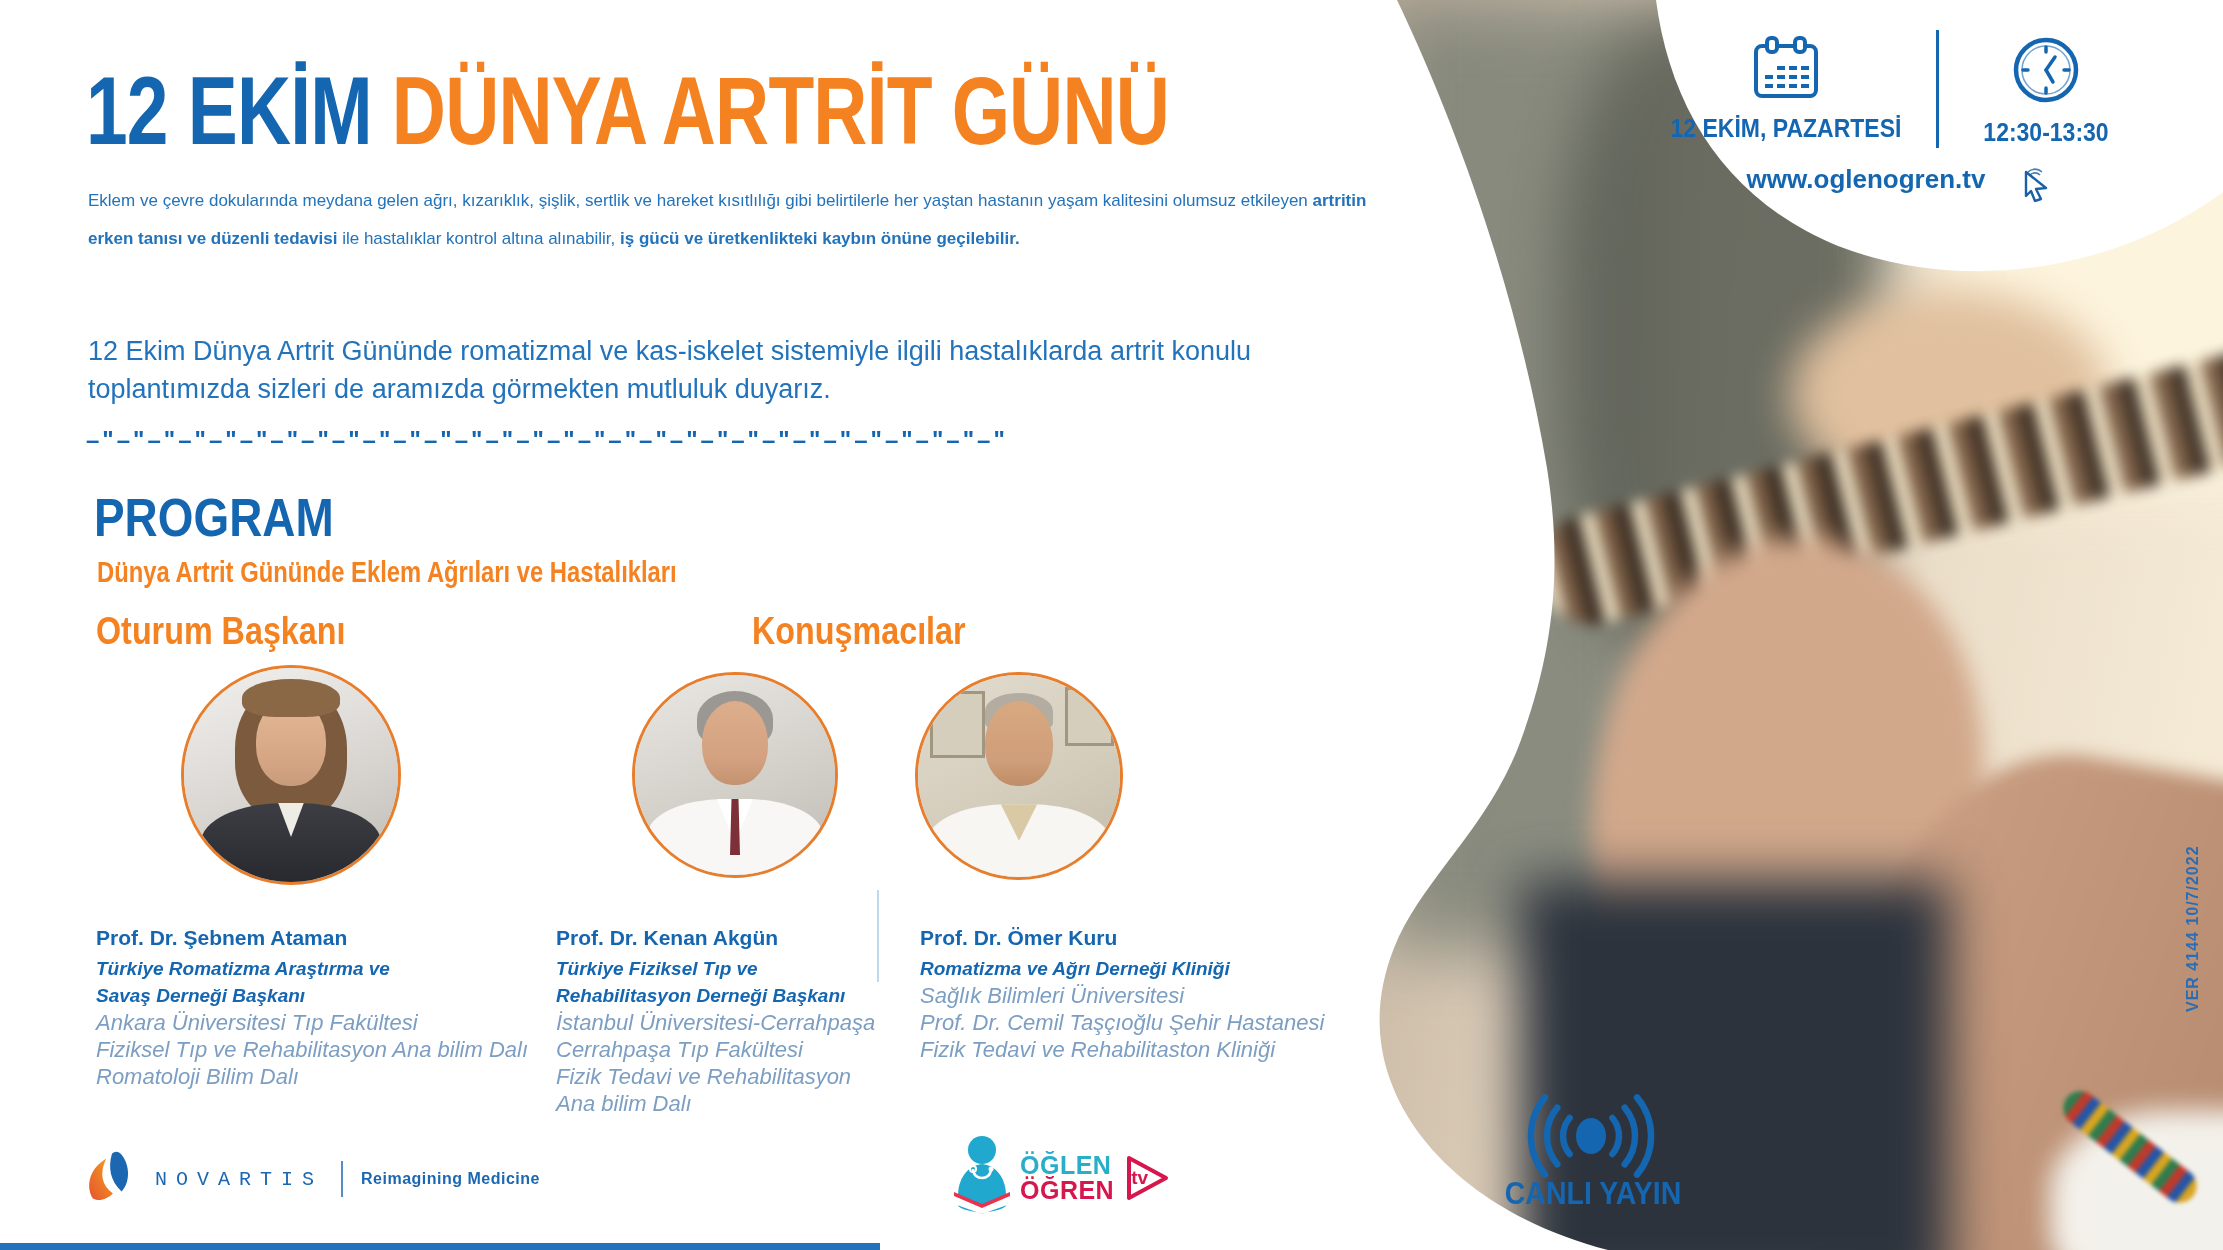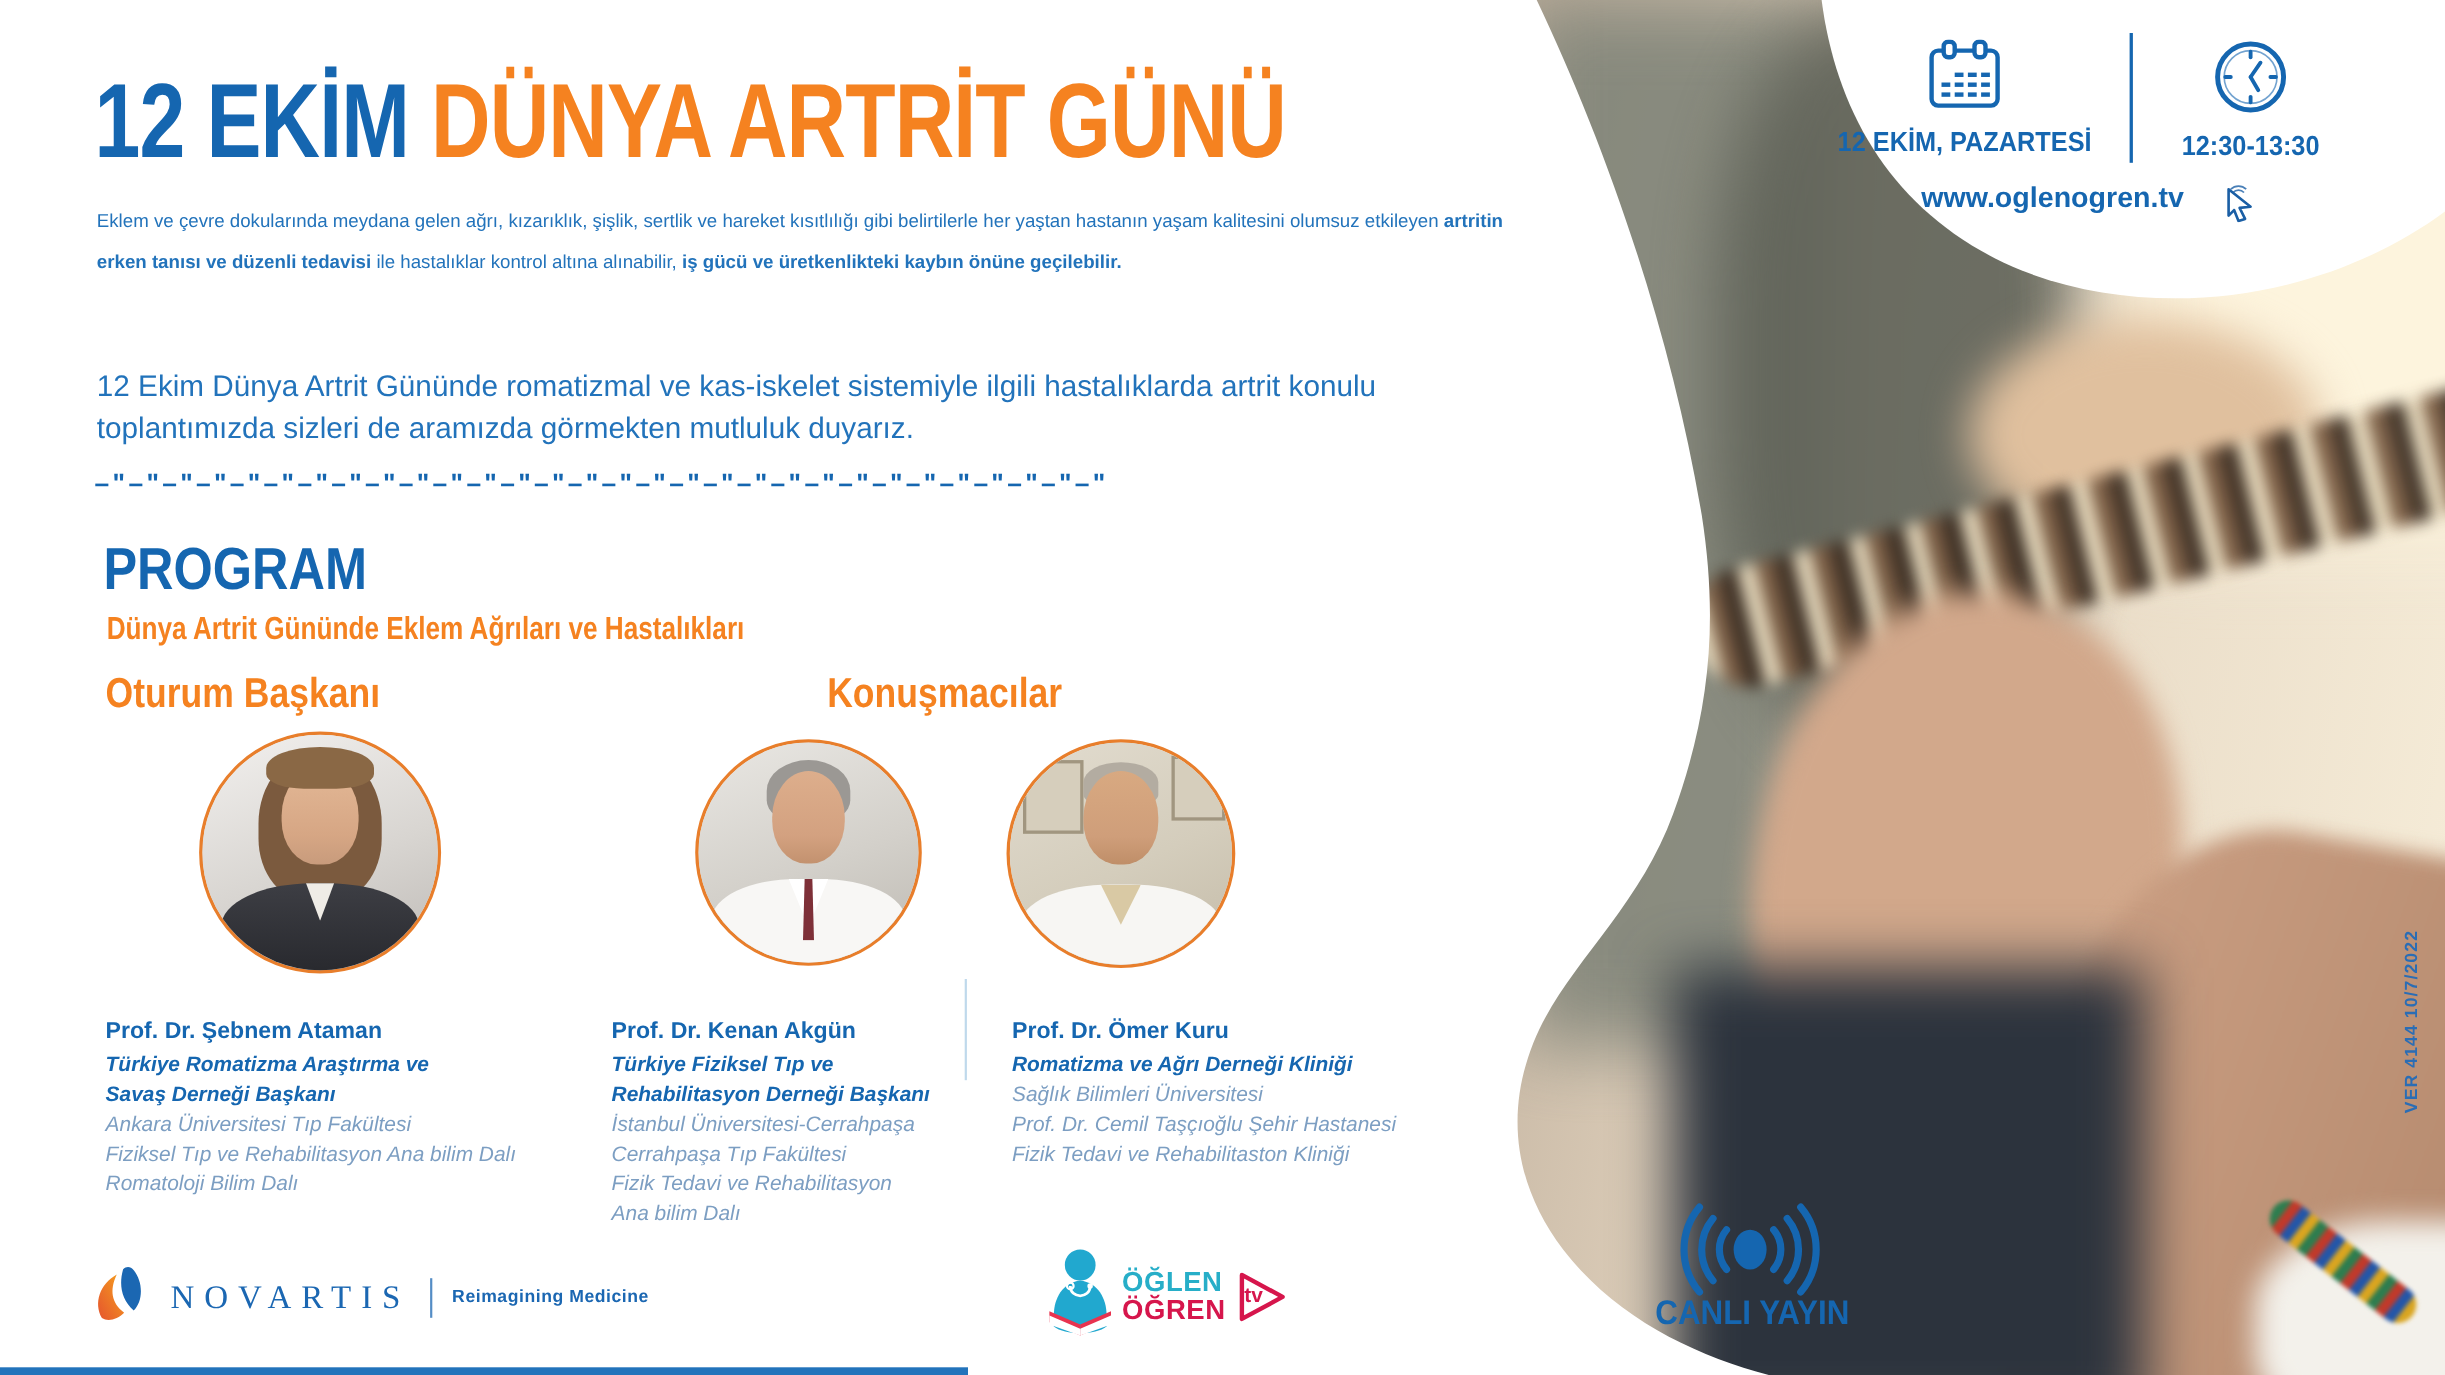--- a/index.html
+++ b/index.html
@@ -41,26 +41,26 @@
   .program{left:94px;top:486px;font-size:54px;font-weight:bold;color:var(--blue);transform:scaleX(.85);transform-origin:left top;white-space:nowrap;}
   .subtitle{left:97px;top:556px;font-size:29px;font-weight:bold;color:var(--orange);transform:scaleX(.82);transform-origin:left top;white-space:nowrap;}
   .sec-h{font-size:38px;font-weight:bold;color:var(--orange);transform:scaleX(.85);transform-origin:left top;white-space:nowrap;}
   
   .avatar{position:absolute;z-index:2;border-radius:50%;border:3px solid var(--ring_orange);overflow:hidden;box-sizing:border-box;background:#e8e6e3;}
   .av{position:absolute;}
   
   .spk{z-index:2;color:var(--blue);}
   .spk .nm{font-size:21px;font-weight:bold;margin-bottom:5px;}
   .spk .role{font-size:19px;font-weight:bold;font-style:italic;line-height:27px;}
-  .spk .aff{font-size:19px;font-style:italic;line-height:27px;color:var(--blue_light);}
+  .spk .aff{font-size:22px;font-style:italic;line-height:27px;color:var(--blue_light);}
   .vdiv{left:877px;top:890px;width:2px;height:92px;background:#BFD9EC;}
   .bottom-strip{left:0;top:1243px;width:880px;height:7px;background:var(--blue_body);}
   
   .novartis{left:83px;top:1150px;display:flex;align-items:center;gap:18px;}
-  .nov-name{font-family:Liberation Serif, serif;font-size:30px;letter-spacing:9px;color:var(--novartis_blue);font-weight:500;}
+  .nov-name{font-family:Liberation Mono, monospace;font-size:20px;letter-spacing:9px;color:var(--novartis_blue);font-weight:500;}
   .nov-pipe{width:2px;height:36px;background:var(--novartis_blue);opacity:.75;}
   .nov-tag{font-size:16px;font-weight:bold;color:var(--novartis_blue);letter-spacing:.5px;}
   .oglen{left:952px;top:1134px;display:flex;align-items:center;gap:8px;}
   .oglen-txt{line-height:25px;font-size:25px;font-weight:bold;letter-spacing:.5px;}
   .oglen-l1{color:var(--teal);}
   .oglen-l2{color:var(--red);}
   
   .date-wrap{left:1652px;top:36px;width:268px;text-align:center;}
   .time-wrap{left:1956px;top:36px;width:180px;text-align:center;}
   .sched-label{margin-top:10px;font-size:25px;font-weight:bold;color:var(--blue);transform:scaleX(.92);transform-origin:center top;white-space:nowrap;}

